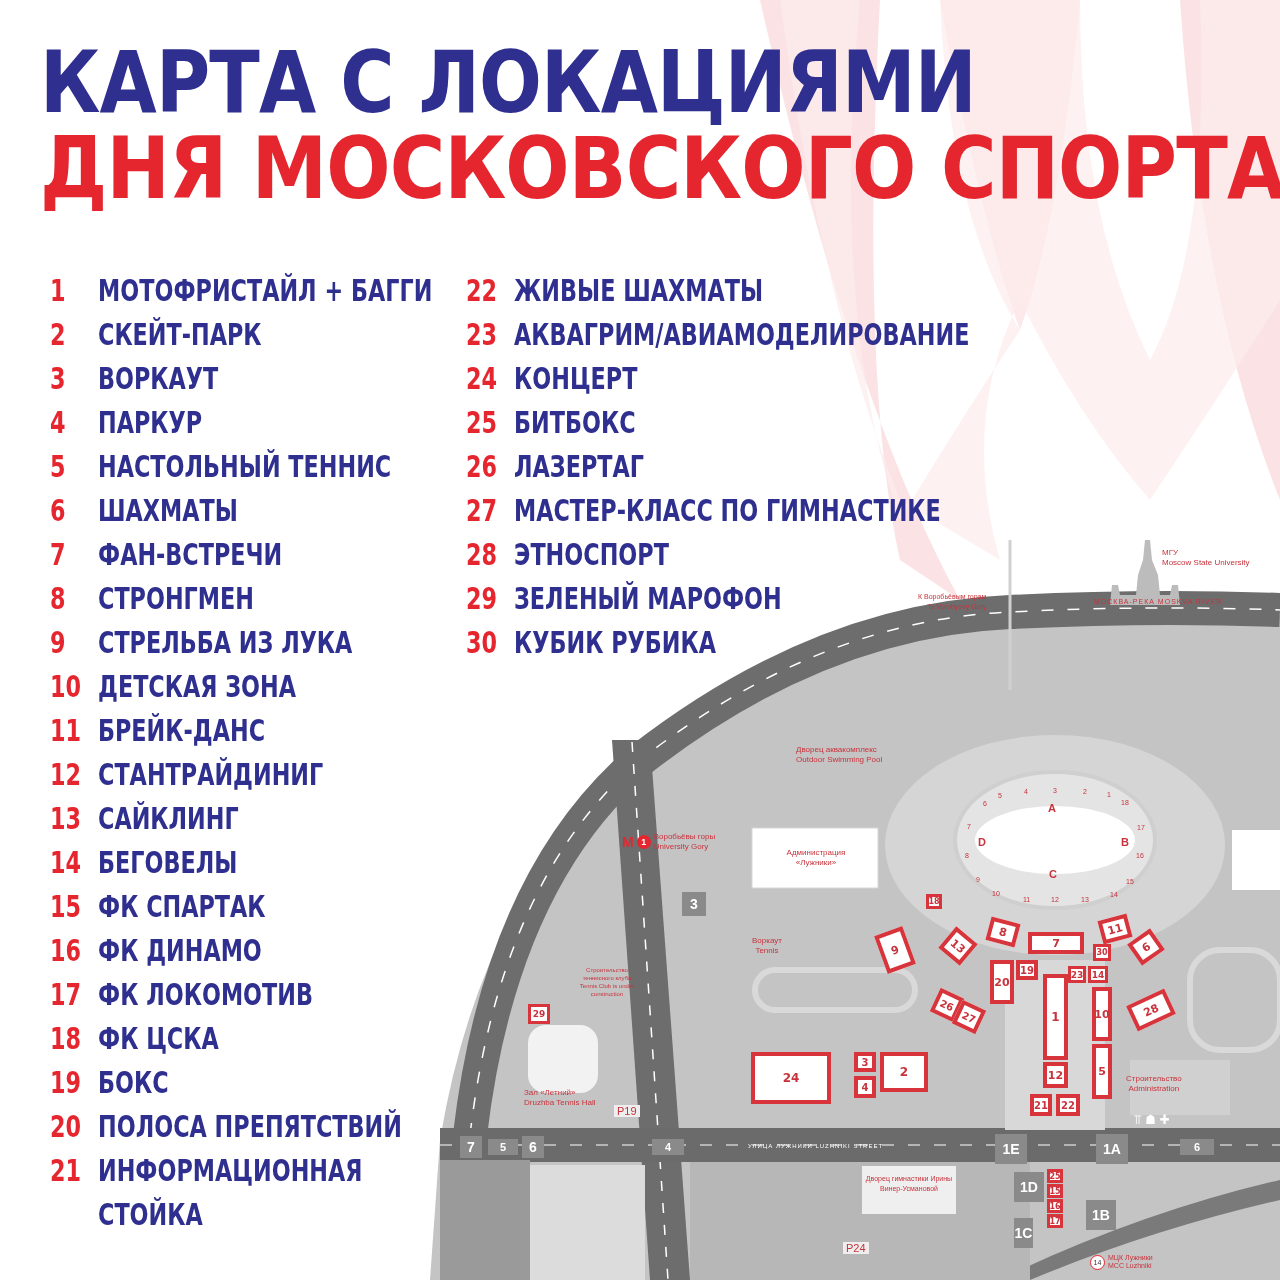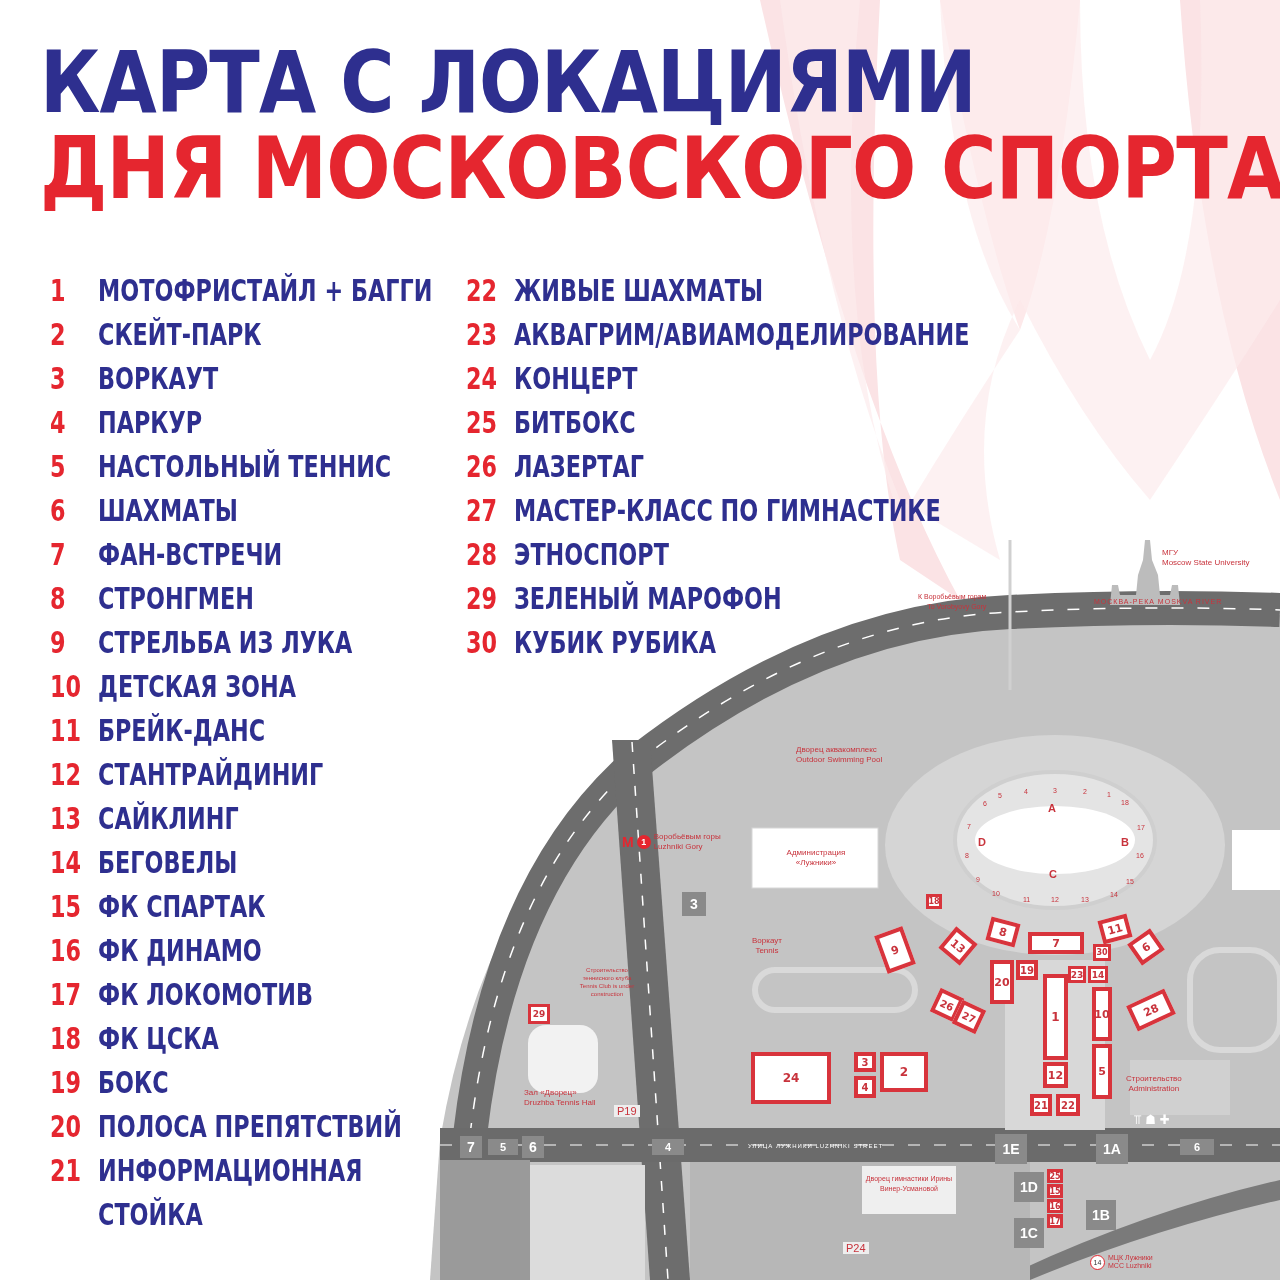--- a/index.html
+++ b/index.html
@@ -82,35 +82,35 @@
   <div>To Vorobyovy Gory</div>
 </div>
 <div class="map-label" style="left:796px;top:745px;text-align:left;">
   <div>Дворец аквакомплекс</div>
   <div>Outdoor Swimming Pool</div>
 </div>
 <div style="position:absolute;left:622px;top:832px;z-index:3;display:flex;align-items:center;gap:3px;">
   <span style="color:#e5262f;font-weight:bold;font-size:14px;font-family:'Liberation Sans',sans-serif;">М</span>
   <span style="background:#e5262f;color:#fff;border-radius:50%;width:14px;height:14px;font-size:9px;display:flex;align-items:center;justify-content:center;font-family:'Liberation Sans',sans-serif;font-weight:bold;">1</span>
   <span class="map-label" style="position:static;text-align:left;">
-    <div>Воробьёвым горы</div>
-    <div>Luzhniki Gory</div>
+    <div>Воробьёвы горы</div>
+    <div>University Gory</div>
   </span>
 </div>
 <div class="map-label" style="left:768px;top:848px;width:96px;">Администрация «Лужники»</div>
 <div class="map-label" style="left:752px;top:936px;">
   <div>Воркаут</div>
   <div>Tennis</div>
 </div>
 <div class="map-label" style="left:572px;top:966px;width:70px;font-size:6px;line-height:8px;">
   <div>Строительство теннисного клуба</div>
   <div>Tennis Club is under construction</div>
 </div>
 <div class="map-label" style="left:524px;top:1088px;text-align:left;">
-  <div>Зал «Дворец»</div>
+  <div>Зал «Летний»</div>
   <div>Druzhba Tennis Hall</div>
 </div>
 <div class="map-label" style="left:614px;top:1105px;background:#eee;font-size:11px;padding:1px 3px;">P19</div>
 <div class="map-label" style="left:843px;top:1242px;background:#eee;font-size:11px;padding:1px 3px;">P24</div>
 <div class="map-label" style="left:748px;top:1141px;color:#fff;font-size:6px;letter-spacing:1px;">УЛИЦА ЛУЖНИКИ   LUZHNIKI STREET</div>
 <div class="map-label" style="left:864px;top:1174px;width:90px;font-size:7px;">Дворец гимнастики Ирины Винер-Усмановой</div>
 <div class="map-label" style="left:1126px;top:1074px;">
   <div>Строительство</div>
   <div>Administration</div>
 </div>
@@ -128,21 +128,21 @@
 </div>
 
 <div class="gate" style="left:460px;top:1136px;width:22px;height:22px;">7</div>
 <div class="gate" style="left:488px;top:1139px;width:30px;height:16px;font-size:11px;">5</div>
 <div class="gate" style="left:522px;top:1136px;width:22px;height:22px;">6</div>
 <div class="gate" style="left:652px;top:1139px;width:32px;height:16px;font-size:11px;">4</div>
 <div class="gate" style="left:682px;top:892px;width:24px;height:24px;">3</div>
 <div class="gate" style="left:995px;top:1134px;width:32px;height:30px;">1E</div>
 <div class="gate" style="left:1096px;top:1134px;width:32px;height:30px;">1A</div>
 <div class="gate" style="left:1014px;top:1172px;width:30px;height:30px;">1D</div>
-<div class="gate" style="left:1014px;top:1218px;width:30px;height:30px;">1C</div>
+<div class="gate" style="left:1014px;top:1218px;width:19px;height:30px;">1C</div>
 <div class="gate" style="left:1086px;top:1200px;width:30px;height:30px;">1B</div>
 <div class="gate" style="left:1180px;top:1139px;width:34px;height:16px;font-size:11px;">6</div>
 
 <div class="sector" style="left:1048px;top:802px;">A</div>
 <div class="sector" style="left:1121px;top:836px;">B</div>
 <div class="sector" style="left:1049px;top:868px;">C</div>
 <div class="sector" style="left:978px;top:836px;">D</div>
 
 <div class="stand" style="left:1107px;top:791px;">1</div>
 <div class="stand" style="left:1083px;top:788px;">2</div>

